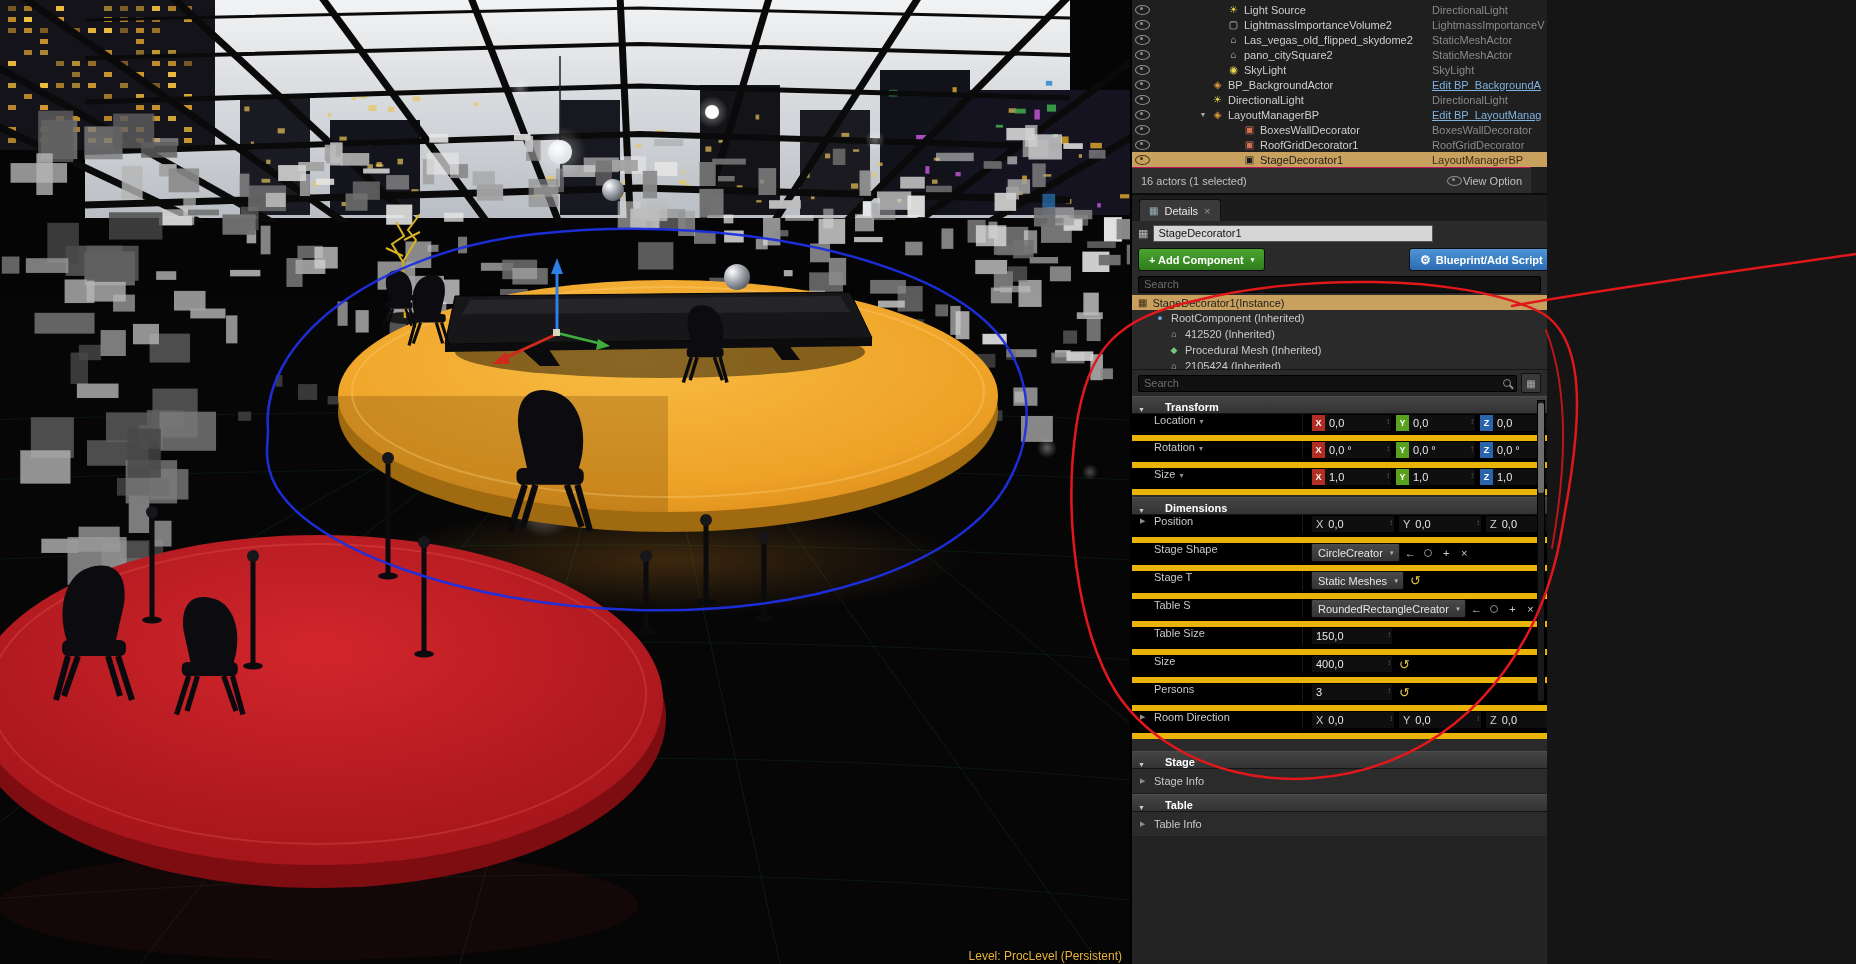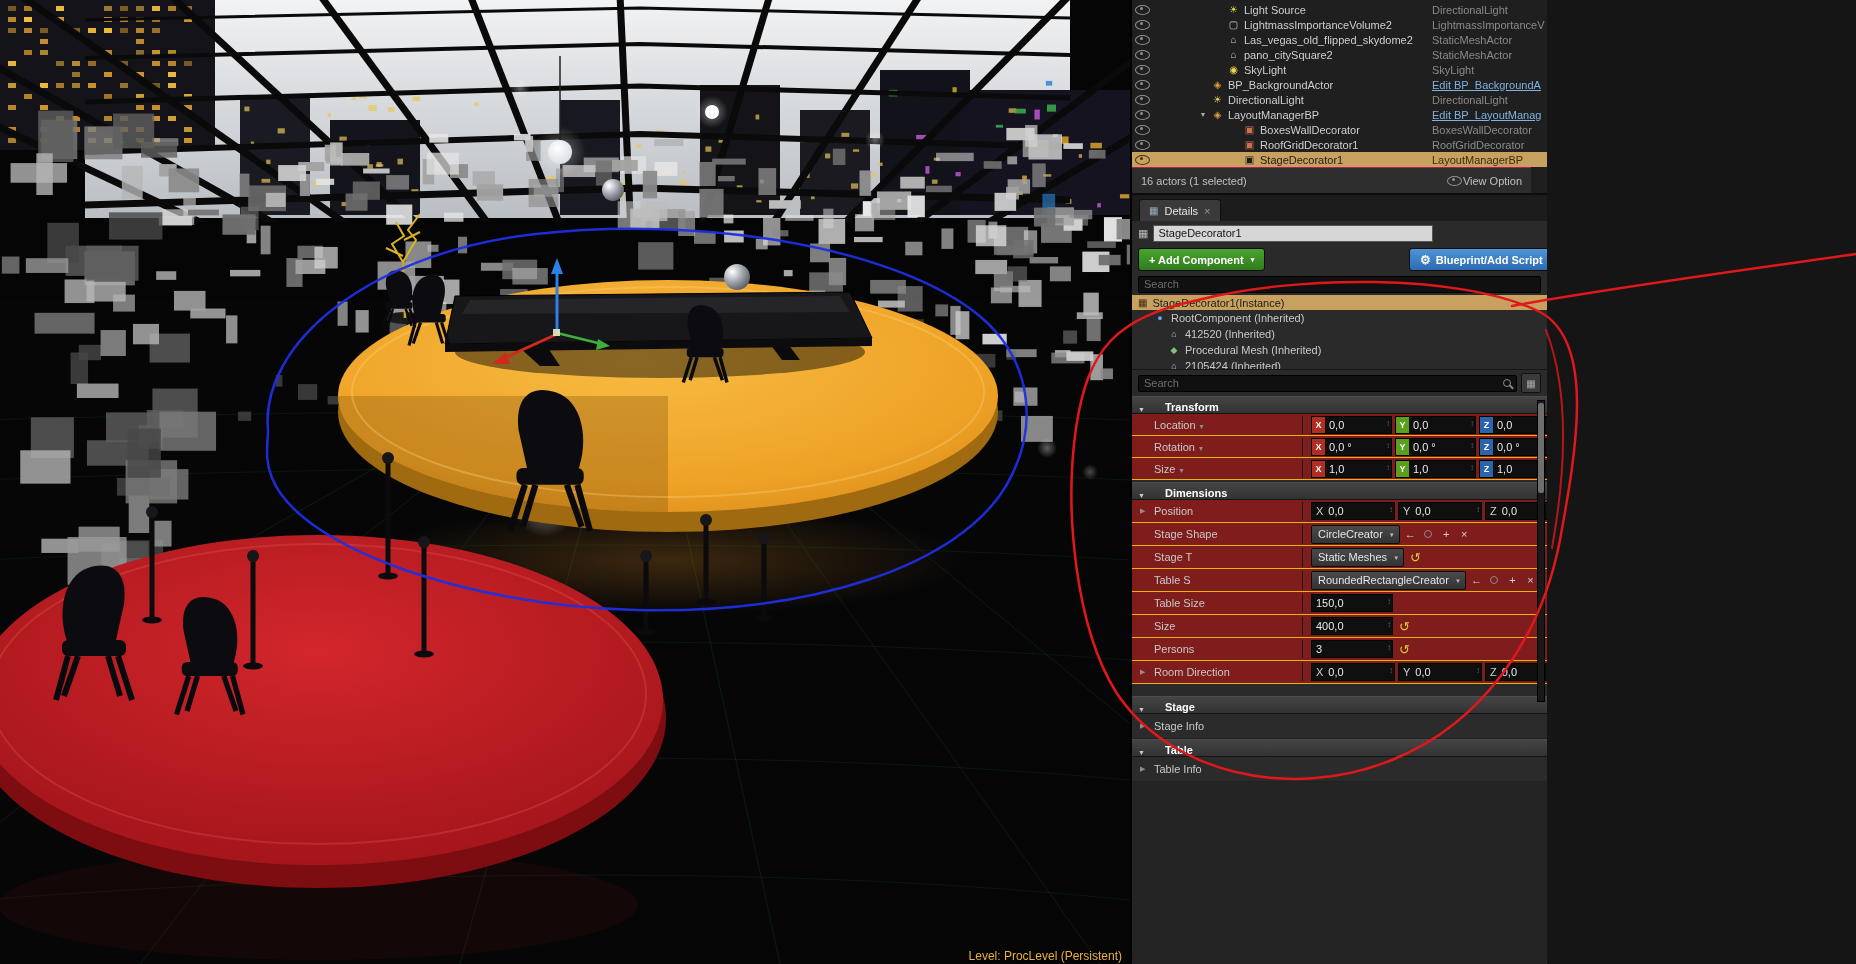--- a/index.html
+++ b/index.html
@@ -64,21 +64,21 @@
   .trow{height:16px;display:flex;align-items:center;gap:5px;color:#c9c9c9;flex:none}
   .trow .ci{font-size:9px;width:12px;text-align:center}
   .ci.root{color:#6aa6e8}.ci.house{color:#cfcfcf}.ci.proc{color:#76c77a}
   #partialrow{height:11px;overflow:hidden;flex:none;border-bottom:1px solid #161616}
 
   .sechdr{height:16px;background:linear-gradient(#444,#333);border-top:1px solid #4d4d4d;border-bottom:1px solid #141414;
           display:flex;align-items:flex-end;gap:20px;padding-left:6px;color:#fff;font-weight:bold;flex:none}
   .sechdr .tri{font-size:7px;color:#ccc;font-weight:normal}
   .mt2{margin-top:2px}.mt12{margin-top:12px}.mt18{}
 
-  .prow{min-height:21px;display:flex;align-items:center;border-bottom:1px solid #eab308;background:#7f1d1d;flex:none}
+  .prow{min-height:21px;display:flex;align-items:flex-start;border-bottom:6px solid #eab308;background:#000000;flex:none}
   .prow.h22{min-height:22px}
   .plabel{width:148px;flex:none;display:flex;align-items:center;gap:4px;padding-left:22px;color:#c8c8c8;position:relative}
   .plabel .expdr{position:absolute;left:8px;font-size:7px;color:#8d8d8d}
   .pcaret::after{content:"▾";color:#8d8d8d;font-size:8px}
   .pval{flex:1;display:flex;align-items:center;gap:3px;padding-left:8px;border-left:1px solid #1a1a1a}
 
   .axf{display:flex;height:16px;border:1px solid #000}
   .axf .tab{width:13px;display:flex;align-items:center;justify-content:center;font-size:9px;color:#fff;font-weight:bold}
   .tabx{background:#b02e24}.taby{background:#58a01e}.tabz{background:#2a64ad}
   .axf .val{width:58px;background:#0f0f0f;color:#e8e8e8;display:flex;align-items:center;padding:0 4px;position:relative}

